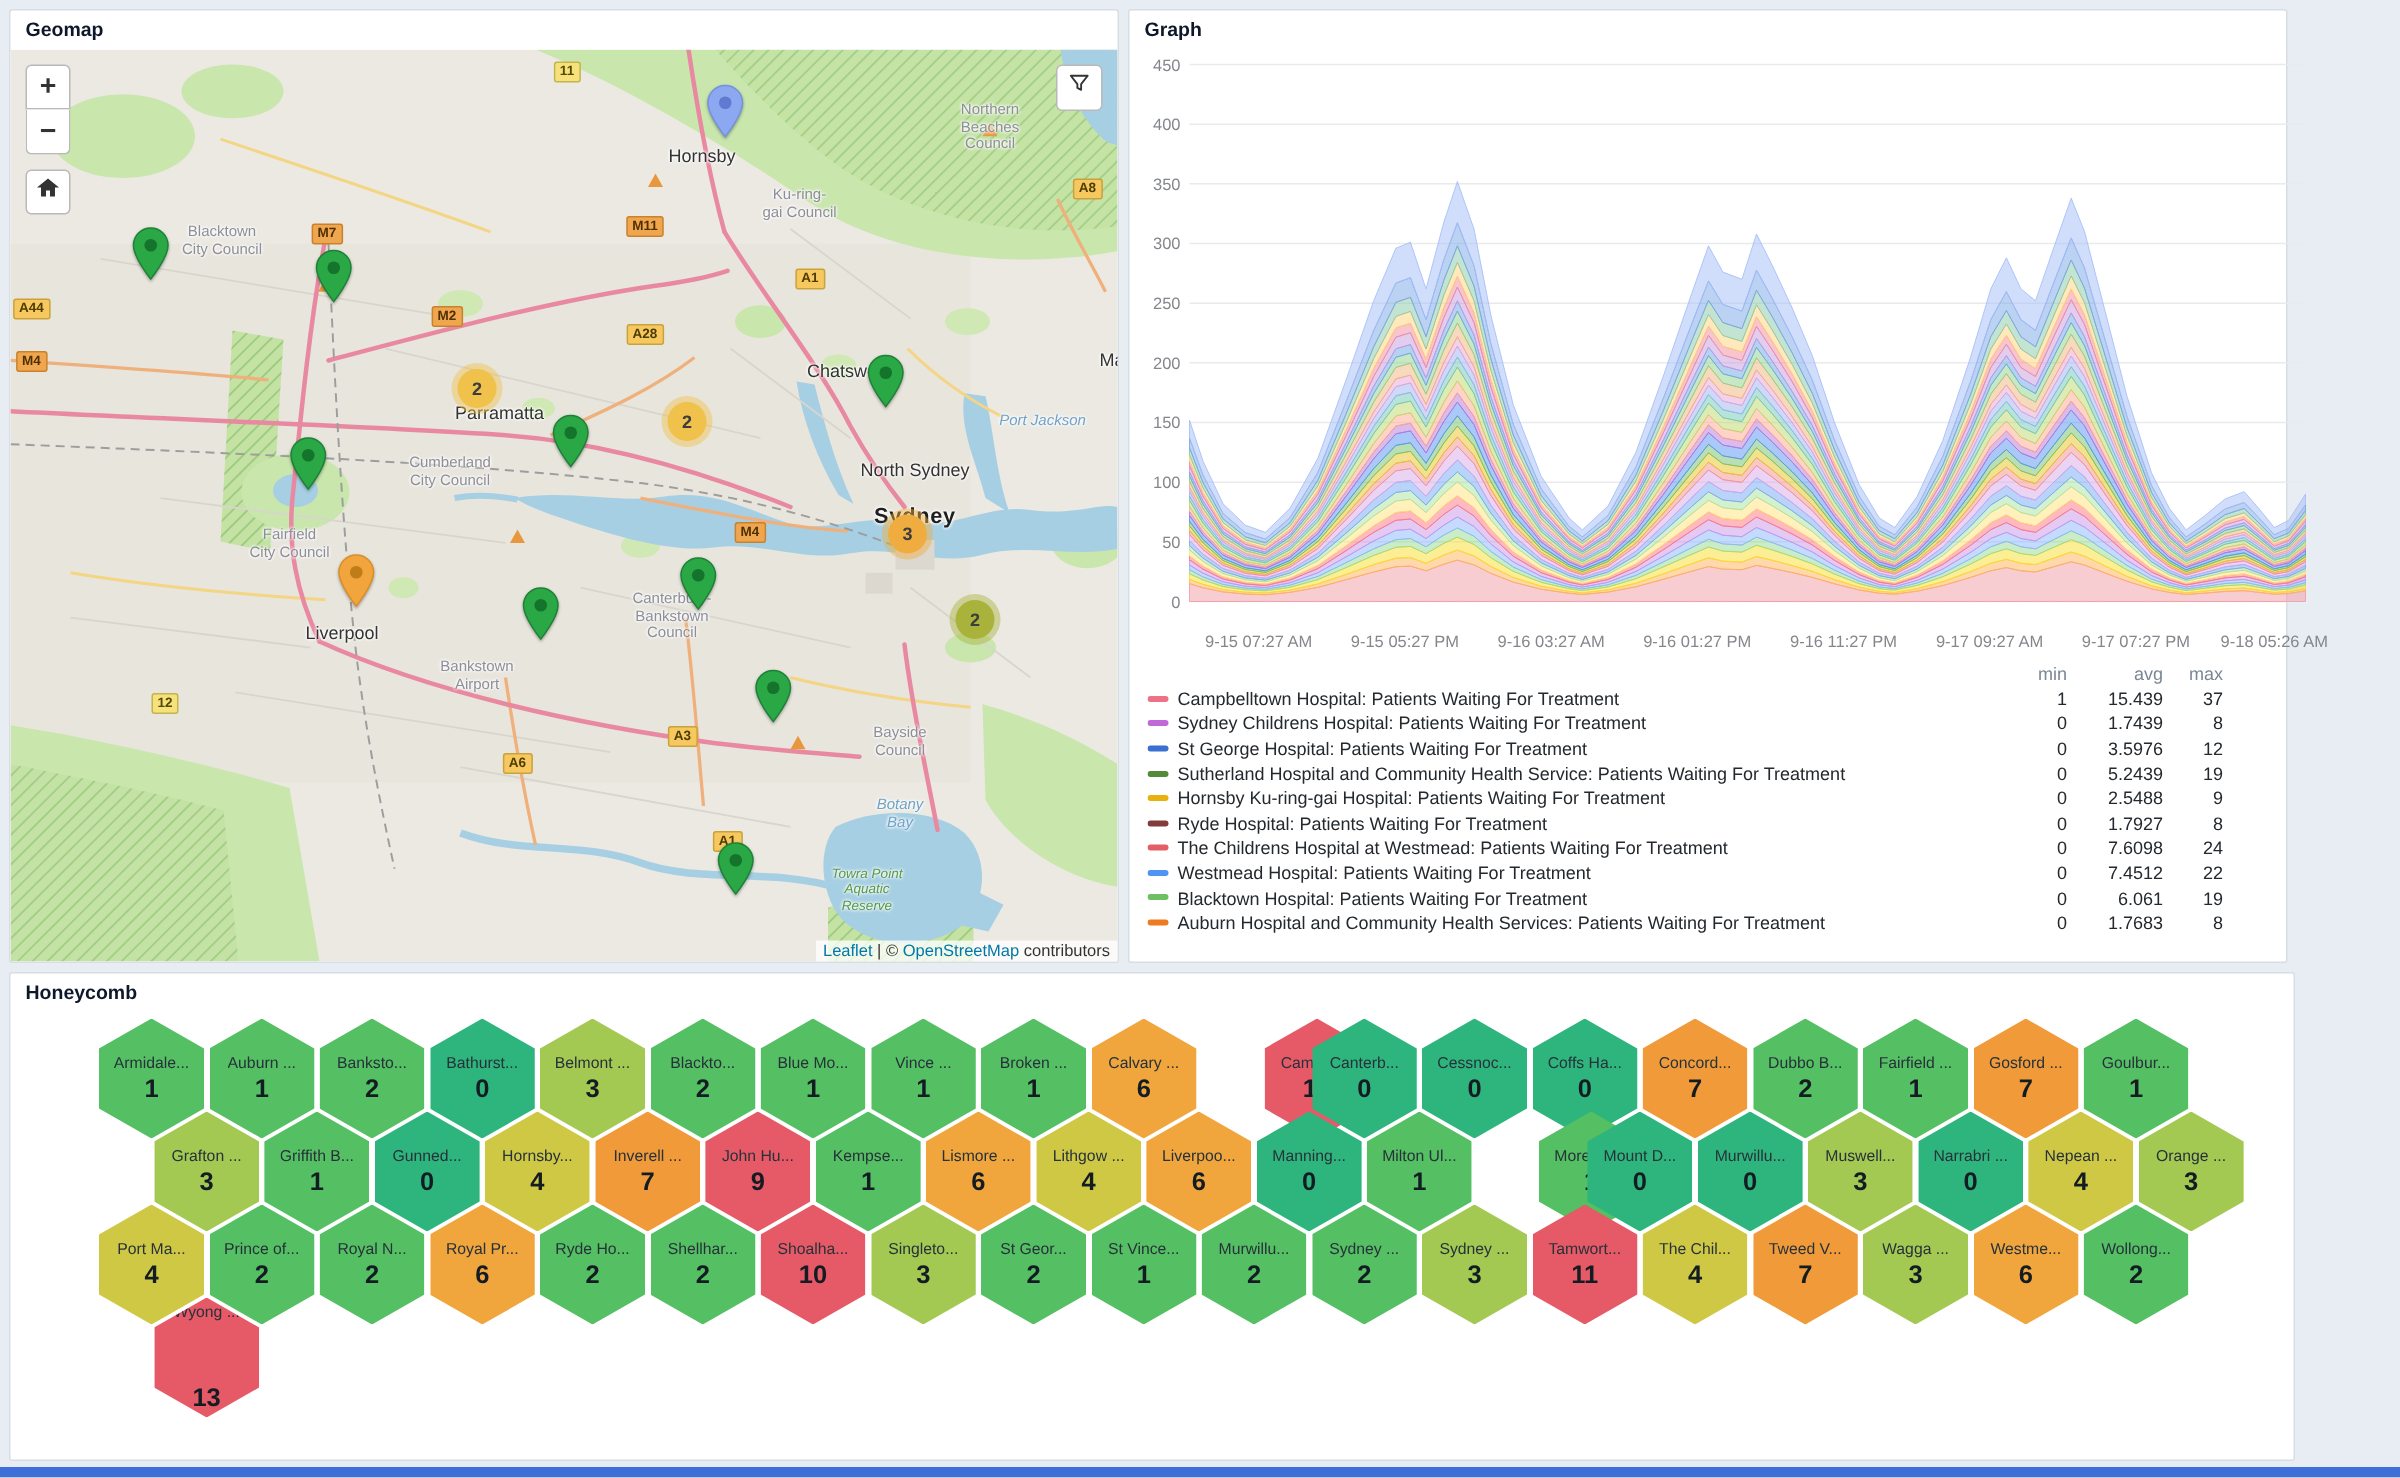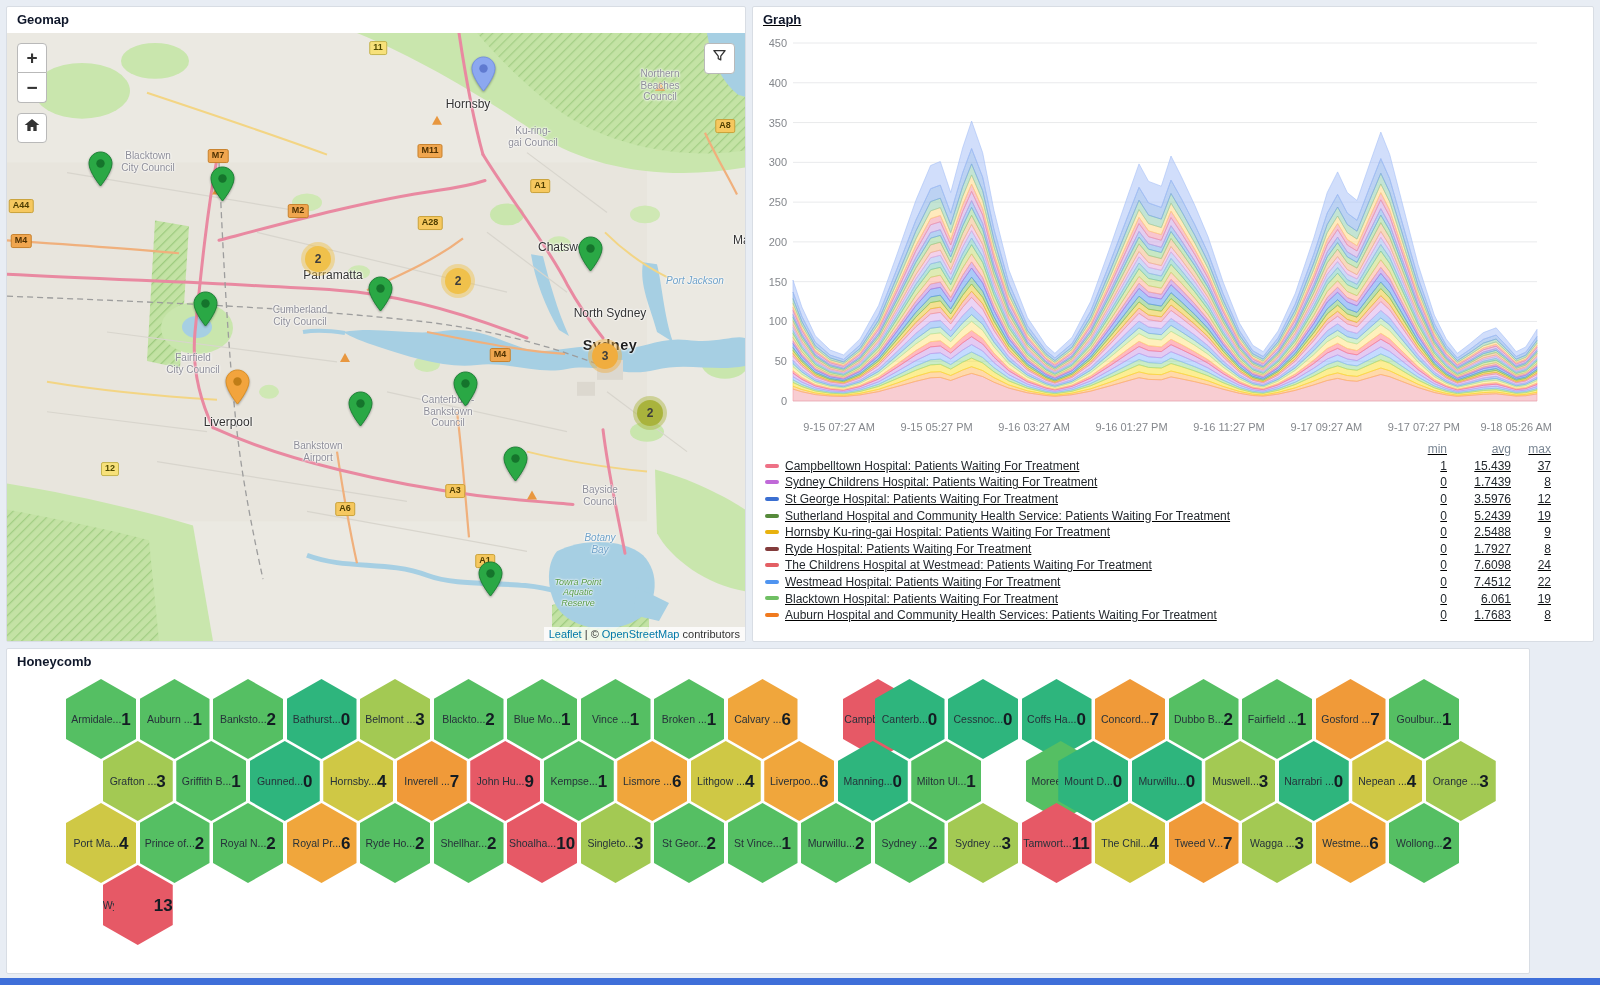--- a/index.html
+++ b/index.html
@@ -1,21 +1,21 @@
 <!DOCTYPE html>
 <html><head>
 <meta charset="utf-8">
 <style>
   html,body{margin:0;padding:0;}
   body{width:1600px;height:985px;background:#e8edf4;font-family:"Liberation Sans",sans-serif;overflow:hidden;}
   .page{position:relative;width:1600px;height:985px;}
   .panel{position:absolute;background:#fff;border:1px solid #d8dde4;border-radius:2px;box-sizing:border-box;}
   .panel-title{height:26px;line-height:26px;padding:0 10px;font-size:13px;font-weight:700;color:#0f172a;}
   .geomap-panel{left:6px;top:6px;width:740px;height:636px;}
-  .graph-panel{left:752px;top:6px;width:842px;height:636px;text-decoration:underline;}
+  .graph-panel{left:752px;top:6px;width:773px;height:636px;}
   .honeycomb-panel{left:6px;top:648px;width:1524px;height:326px;}
   .bottom-strip{position:absolute;left:0;bottom:0;width:1600px;height:7px;background:#3e6fd9;}
 
   
   .map-area{position:absolute;left:0;top:26px;right:0;bottom:0;overflow:hidden;}
   .map-svg{position:absolute;left:0;top:0;width:100%;height:100%;}
   .map-overlays{position:absolute;left:0;top:0;right:0;bottom:0;}
   .mlabel{position:absolute;transform:translate(-50%,-50%);white-space:nowrap;text-align:center;
           text-shadow:0 0 2px #fff,0 0 2px #fff,0 0 3px #fff;line-height:1.15;pointer-events:none;}
   .mlabel.town{font-size:12px;color:#333;}
@@ -52,21 +52,21 @@
   .xtick{font-size:11px;fill:#84878c;text-anchor:middle;font-family:"Liberation Sans",sans-serif;}
   .legend{padding:2px 42px 0 12px;}
   .lg-row{display:grid;grid-template-columns:1fr 50px 64px 40px;height:16.6px;align-items:center;}
   .lg-name{font-size:12px;color:#24292e;white-space:nowrap;overflow:hidden;cursor:pointer;}
   .lg-swatch{display:inline-block;width:14px;height:4px;border-radius:2px;margin:0 6px 2px 0;vertical-align:middle;}
   .lg-num{font-size:12px;color:#24292e;text-align:right;}
   .lg-head{font-size:12px;color:#7b8794;text-align:right;font-weight:400;}
 
   
   .hex-grid{position:relative;height:296px;}
-  .hex{position:absolute;width:70px;height:80px;display:flex;flex-direction:row;align-items:center;
+  .hex{position:absolute;width:70px;height:80px;display:flex;flex-direction:column;align-items:center;
        justify-content:center;clip-path:polygon(50% 0%,100% 25%,100% 75%,50% 100%,0% 75%,0% 25%);cursor:pointer;}
   .hex-name{font-size:10.5px;color:#26313a;max-width:62px;white-space:nowrap;overflow:hidden;}
   .hex-value{font-size:17px;font-weight:700;color:#141c23;margin-top:1px;}
 </style>
 </head>
 <body>
 
 <div class="page">
 
   <div class="panel geomap-panel">

